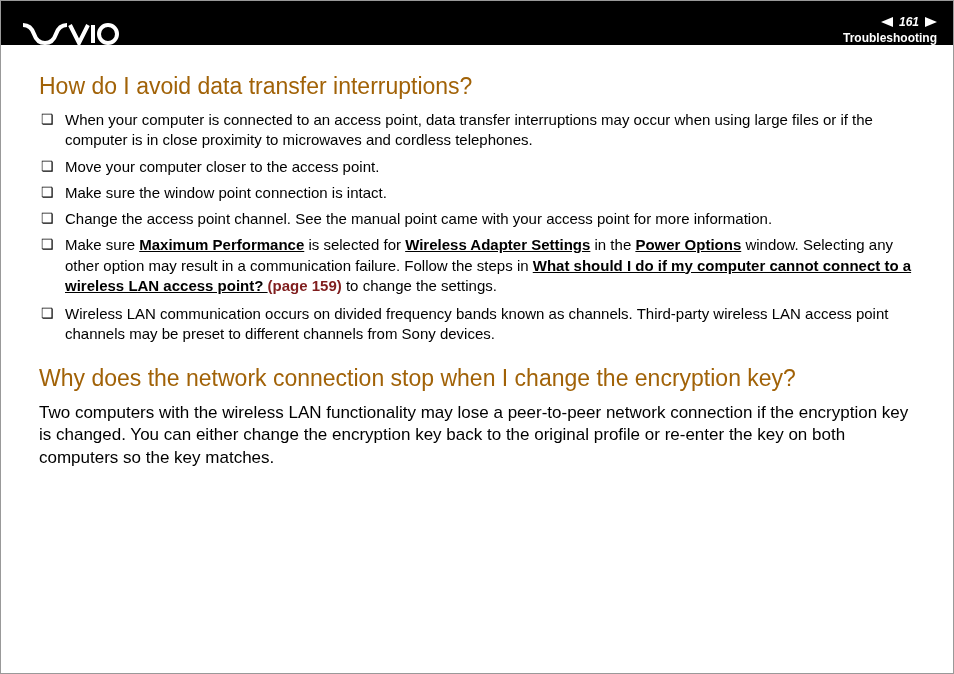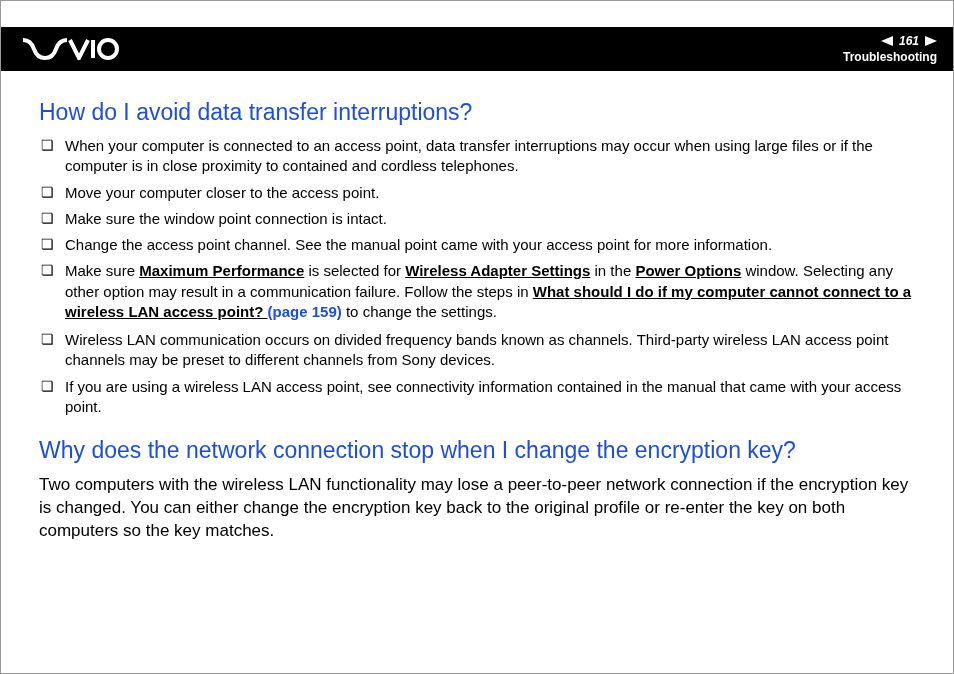--- a/index.html
+++ b/index.html
@@ -9,24 +9,23 @@
     width: 954px;
     height: 674px;
     overflow: hidden;
     border: 1px solid #999;
   }
   .header {
     background: #000;
     color: #fff;
     height: 44px;
     display: flex;
-    align-items: center;
+    align-items: flex-end;
     justify-content: space-between;
     padding: 0 16px 0 22px;
-    margin-top: 26px;
   }
   .logo {
     display: flex;
     align-items: center;
     gap: 0px;
   }
   .hdr-right {
     text-align: right;
     display: flex;
     flex-direction: column;
@@ -44,21 +43,21 @@
   .pagebar .num { padding: 0 2px; }
   .pagebar svg { display: block; }
   .section-label {
     font-size: 12px;
     font-weight: bold;
   }
   .content {
     padding: 28px 34px 20px 38px;
   }
   h2 {
-    color: #1d4ed8;
+    color: #a16207;
     font-weight: normal;
     font-size: 23px;
     margin: 20px 0 10px 0;
   }
   h2:first-child { margin-top: 0; }
   ul {
     list-style: none;
     padding: 0;
     margin: 0 0 8px 0;
   }
@@ -76,21 +75,21 @@
     left: 2px;
     top: 0;
     font-size: 14px;
   }
   p.body {
     font-size: 17px;
     line-height: 1.35;
     margin-bottom: 6px;
   }
   .b { font-weight: bold; text-decoration: underline; }
-  .link { color: #1d4ed8; font-weight: bold; }
+  .link { color: #7f1d1d; font-weight: bold; }
 </style>
 </head>
 <body>
 
 <div class="header">
   <div class="logo">
     <svg width="96" height="22" viewBox="0 0 96 22">
       <path d="M 0 2 Q 8 2 11 11 Q 14 20 22 20 Q 30 20 33 11 Q 36 2 44 2" stroke="#fff" stroke-width="4" fill="none"></path>
       <path d="M 47 2 L 56 20 L 65 2" stroke="#fff" stroke-width="4" fill="none" stroke-linejoin="miter"></path>
       <rect x="68" y="2" width="4" height="18" fill="#fff"></rect>
@@ -112,30 +111,29 @@
       </span>
     </div>
     <div class="section-label">Troubleshooting</div>
   </div>
 </div>
 
 <div class="content">
 
   <h2>How do I avoid data transfer interruptions?</h2>
   <ul>
-    <li>When your computer is connected to an access point, data transfer interruptions may occur when using large files or if the computer is in close proximity to contained and cordless telephones.</li>
+    <li>When your computer is connected to an access point, data transfer interruptions may occur when using large files or if the computer is in close proximity to microwaves and cordless telephones.</li>
     <li>Move your computer closer to the access point.</li>
     <li>Make sure the window point connection is intact.</li>
     <li>Change the access point channel. See the manual point came with your access point for more information.</li>
     <li>
       <span>Make sure </span><span class="b">Maximum Performance</span><span> is selected for </span><span class="b">Wireless Adapter Settings</span><span> in the </span><span class="b">Power Options</span><span> window. Selecting any other option may result in a communication failure. Follow the steps in </span><span class="b">What should I do if my computer cannot connect to a wireless LAN access point? </span><span class="link">(page 159)</span><span> to change the settings.</span>
     </li>
   </ul>
 
   <ul>
     <li>Wireless LAN communication occurs on divided frequency bands known as channels. Third-party wireless LAN access point channels may be preset to different channels from Sony devices.</li>
-    <li>If you are using a wireless LAN access point, see connectivity information contained in the manual that came with your access point.</li>
   </ul>
 
   <h2>Why does the network connection stop when I change the encryption key?</h2>
   <p class="body">Two computers with the wireless LAN functionality may lose a peer-to-peer network connection if the encryption key is changed. You can either change the encryption key back to the original profile or re-enter the key on both computers so the key matches.</p>
 
 </div>
 
 </body></html>

